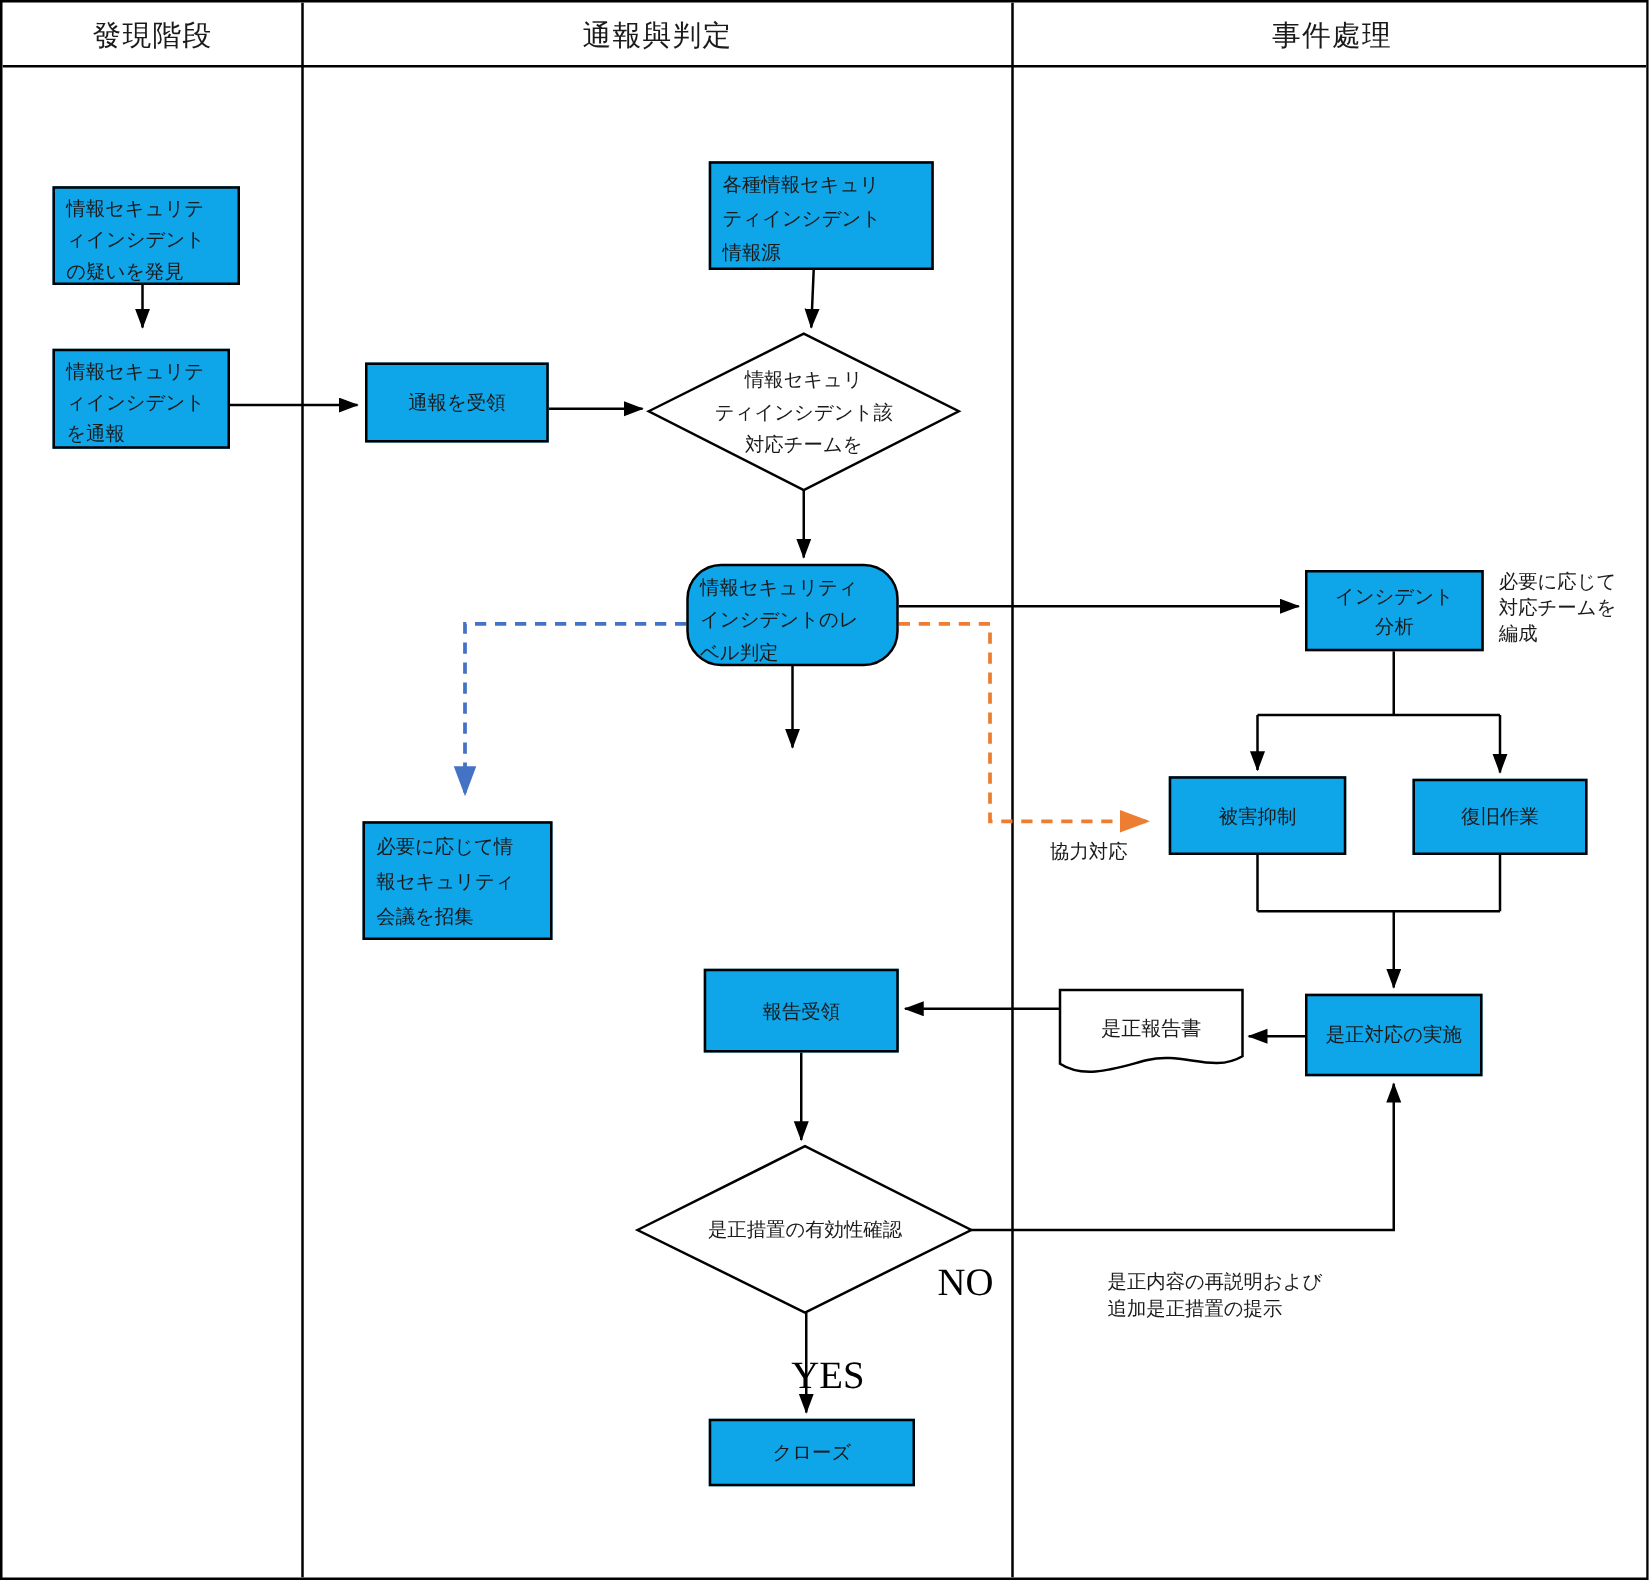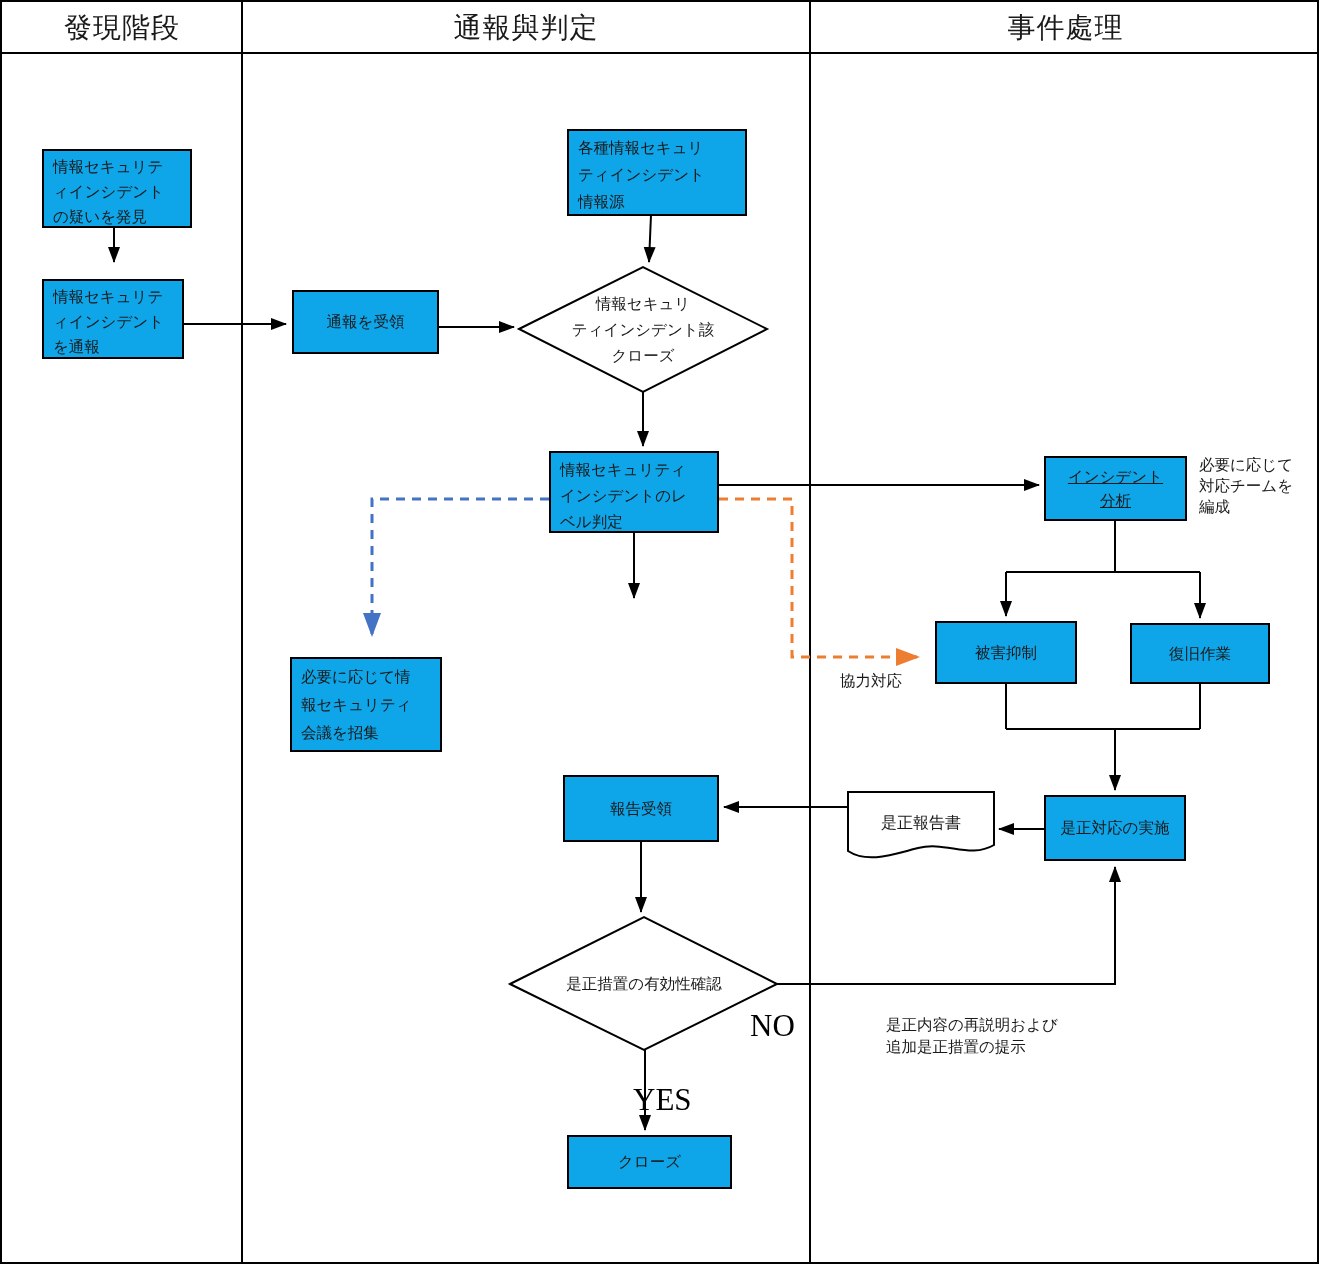--- a/index.html
+++ b/index.html
@@ -16,21 +16,21 @@
   .vline{position:absolute;top:0;bottom:0;width:2px;background:#000;}
   #divider-1{left:239px;}
   #divider-2{left:807px;}
   #header-row{
     position:absolute;left:0;top:0;width:100%;height:52px;
     border-bottom:2px solid #000;box-sizing:border-box;
   }
   .lane-header{
     position:absolute;top:0;height:52px;
     display:flex;align-items:center;justify-content:center;
-    font-size:28px;color:#1a1a1a;letter-spacing:1px;
+    font-size:23px;color:#1a1a1a;letter-spacing:1px;
   }
   #lane-h1{left:0;width:240px;}
   #lane-h2{left:240px;width:568px;}
   #lane-h3{left:808px;width:511px;}
 
   svg#connectors{position:absolute;left:0;top:0;z-index:1;}
 
   .node{
     position:absolute;box-sizing:border-box;
     background:#0ea5e9;border:2px solid #000;
@@ -116,37 +116,37 @@
   <div class="node left" style="left:40px;top:147px;width:150px;height:79px;">情報セキュリテ
 ィインシデント
 の疑いを発見</div>
   <div class="node left" style="left:40px;top:277px;width:142px;height:80px;">情報セキュリテ
 ィインシデント
 を通報</div>
   <div class="node center" style="left:290px;top:288px;width:147px;height:64px;">通報を受領</div>
   <div class="node left" style="left:565px;top:127px;width:180px;height:87px;line-height:27px;">各種情報セキュリ
 ティインシデント
 情報源</div>
-  <div class="node left" style="left:547px;top:449px;width:170px;height:82px;line-height:26px;">情報セキュリティ
+  <div class="node left" style="left:547px;top:449px;width:170px;height:82px;line-height:26px;border-radius:28px;">情報セキュリティ
 インシデントのレ
 ベル判定</div>
   <div class="node left" style="left:288px;top:655px;width:152px;height:95px;line-height:28px;">必要に応じて情
 報セキュリティ
 会議を招集</div>
-  <div class="node center" style="left:1042px;top:454px;width:143px;height:65px;text-decoration:underline;">インシデント
+  <div class="node center" style="left:1042px;top:454px;width:143px;height:65px;">インシデント
 分析</div>
   <div class="node center" style="left:933px;top:619px;width:142px;height:63px;">被害抑制</div>
   <div class="node center" style="left:1128px;top:621px;width:140px;height:61px;font-family:Liberation Serif, serif;">復旧作業</div>
   <div class="node center" style="left:1042px;top:793px;width:142px;height:66px;">是正対応の実施</div>
   <div class="node center" style="left:561px;top:773px;width:156px;height:67px;">報告受領</div>
   <div class="node center" style="left:565px;top:1133px;width:165px;height:54px;">クローズ</div>
 
   <div class="shape-text" style="left:517px;top:287px;width:248px;height:82px;">情報セキュリ
 ティインシデント該
-クローズ</div>
+対応チームを</div>
   <div class="shape-text" style="left:508px;top:968px;width:268px;height:28px;">是正措置の有効性確認</div>
   <div class="shape-text" style="left:846px;top:795px;width:146px;height:52px;font-size:16px;">是正報告書</div>
 
   <div class="annotation" style="left:1197px;top:453px;line-height:21px;">必要に応じて
 対応チームを
 編成</div>
   <div class="annotation" style="left:838px;top:668px;">協力対応</div>
   <div class="annotation" style="left:884px;top:1012px;width:282px;text-align:left;">是正内容の再説明および
 追加是正措置の提示</div>
   <div class="edge-label" style="left:748px;top:1006px;">NO</div>

